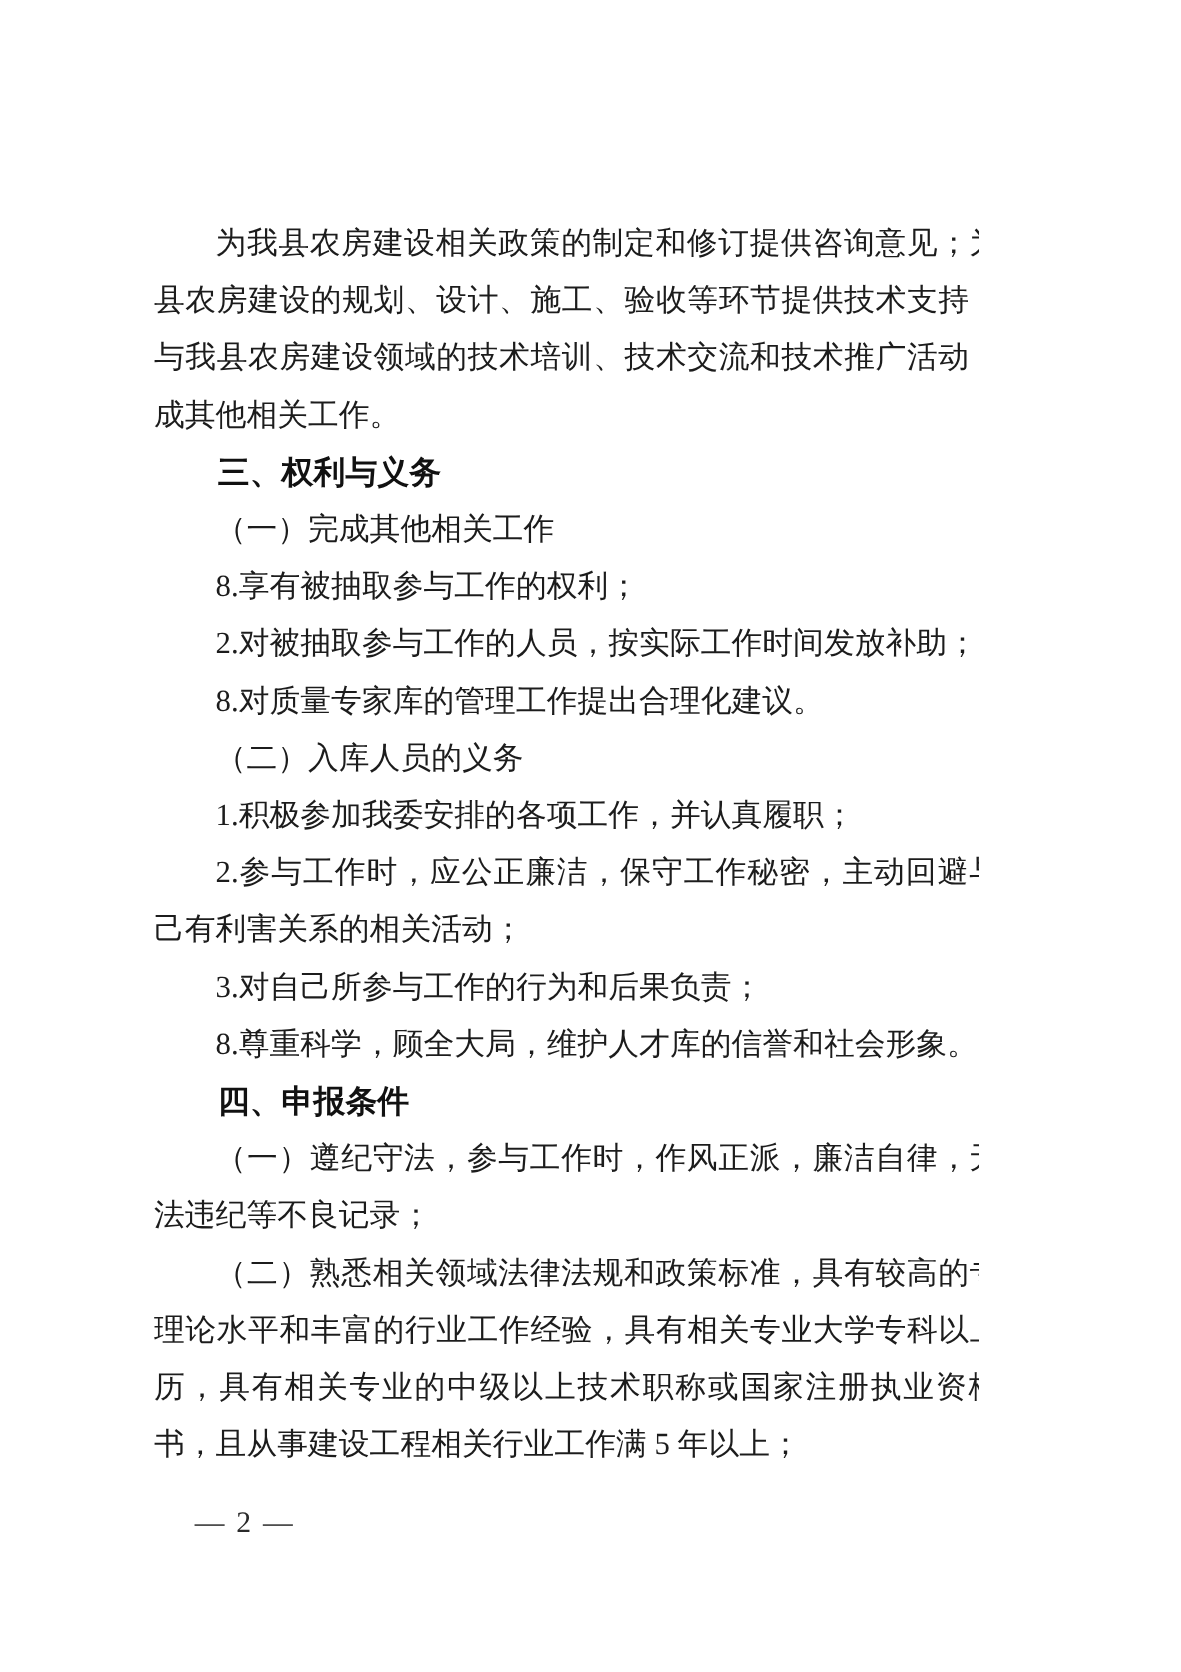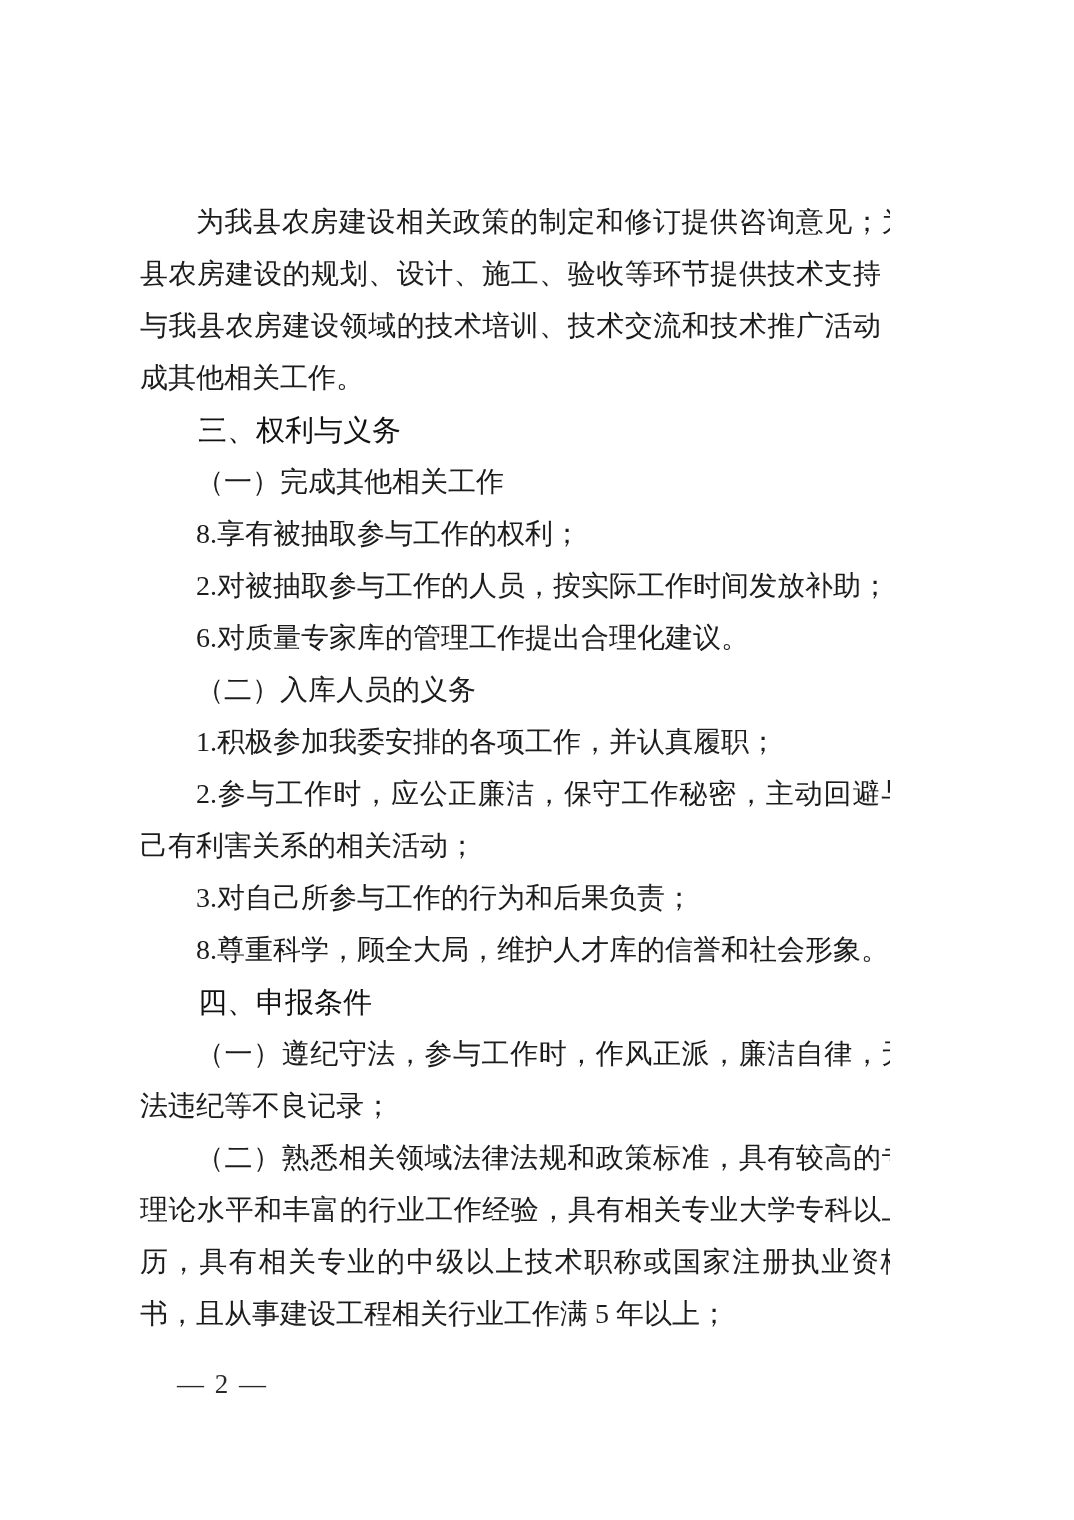--- a/index.html
+++ b/index.html
@@ -31,21 +31,21 @@
     margin: 0;
     padding: 0;
     text-indent: 2em;
   }
   .doc-body p.body {
     font-family: "Liberation Serif", "DejaVu Serif", serif;
     font-weight: 400;
   }
   .doc-body p.heading {
     font-family: "Liberation Sans", "DejaVu Sans", sans-serif;
-    font-weight: 400;
+    font-weight: 700;
     font-size: 29px;
     color: #111111;
     text-align: left;
   }
   .page-footer {
     position: absolute;
     left: 177px;
     top: 1358px;
     font-size: 27px;
     line-height: 52px;
@@ -57,21 +57,21 @@
 </head>
 <body>
 
 <div class="page">
   <div class="doc-body">
       <p class="body">为我县农房建设相关政策的制定和修订提供咨询意见；为我县农房建设的规划、设计、施工、验收等环节提供技术支持；参与我县农房建设领域的技术培训、技术交流和技术推广活动；完成其他相关工作。</p>
       <p class="heading">三、权利与义务</p>
       <p class="body">（一）完成其他相关工作</p>
       <p class="body">8.享有被抽取参与工作的权利；</p>
       <p class="body">2.对被抽取参与工作的人员，按实际工作时间发放补助；</p>
-      <p class="body">6.对质量专家库的管理工作提出合理化建议。</p>
+      <p class="body">8.对质量专家库的管理工作提出合理化建议。</p>
       <p class="body">（二）入库人员的义务</p>
       <p class="body">1.积极参加我委安排的各项工作，并认真履职；</p>
       <p class="body">2.参与工作时，应公正廉洁，保守工作秘密，主动回避与自己有利害关系的相关活动；</p>
       <p class="body">3.对自己所参与工作的行为和后果负责；</p>
       <p class="body">8.尊重科学，顾全大局，维护人才库的信誉和社会形象。</p>
       <p class="heading">四、申报条件</p>
       <p class="body">（一）遵纪守法，参与工作时，作风正派，廉洁自律，无违法违纪等不良记录；</p>
       <p class="body">（二）熟悉相关领域法律法规和政策标准，具有较高的专业理论水平和丰富的行业工作经验，具有相关专业大学专科以上学历，具有相关专业的中级以上技术职称或国家注册执业资格证书，且从事建设工程相关行业工作满 5 年以上；</p>
     </div>
   <div class="page-footer">— 2 —</div>

